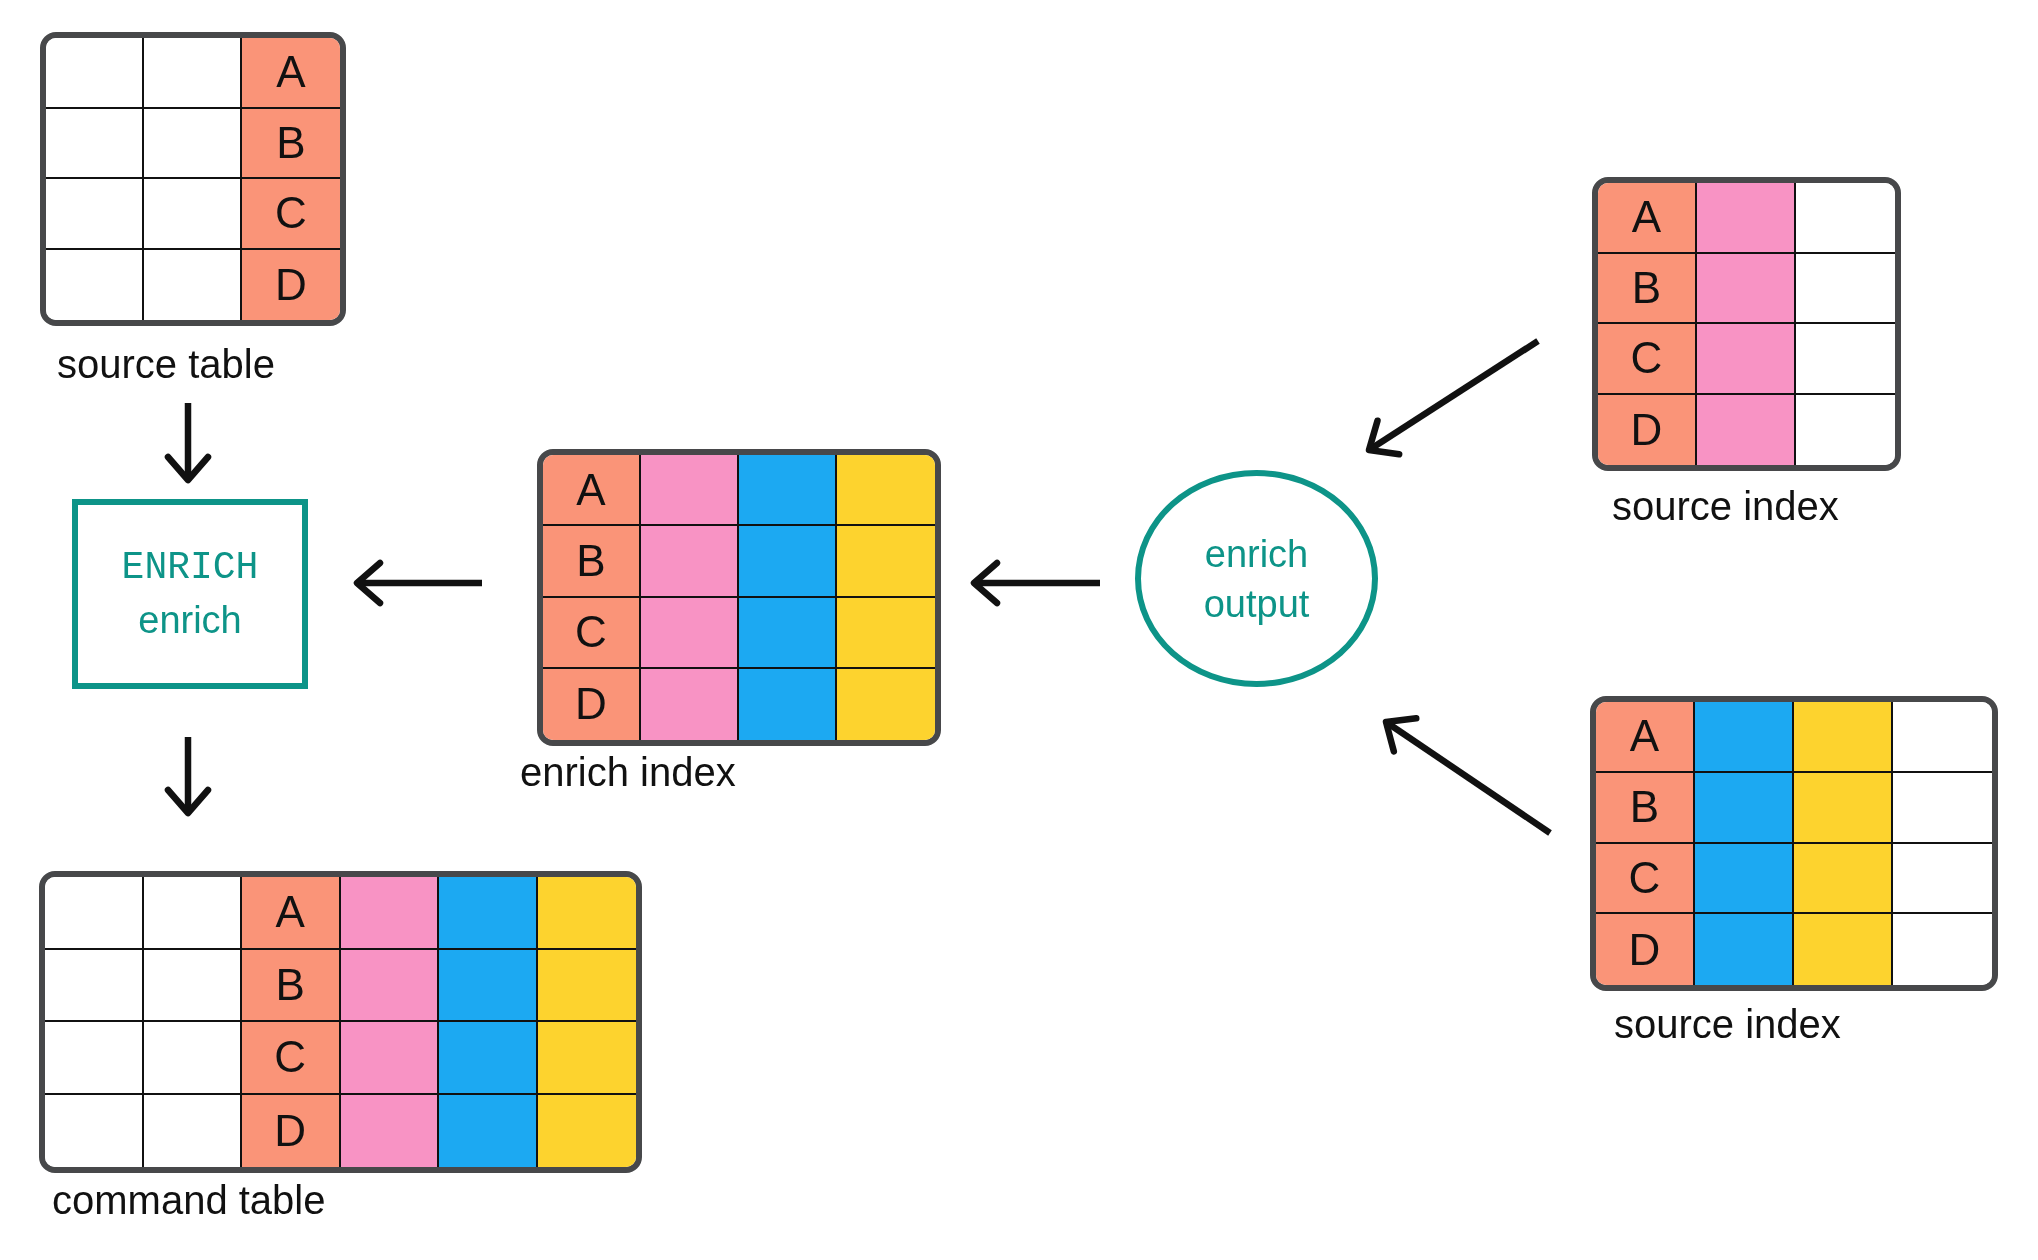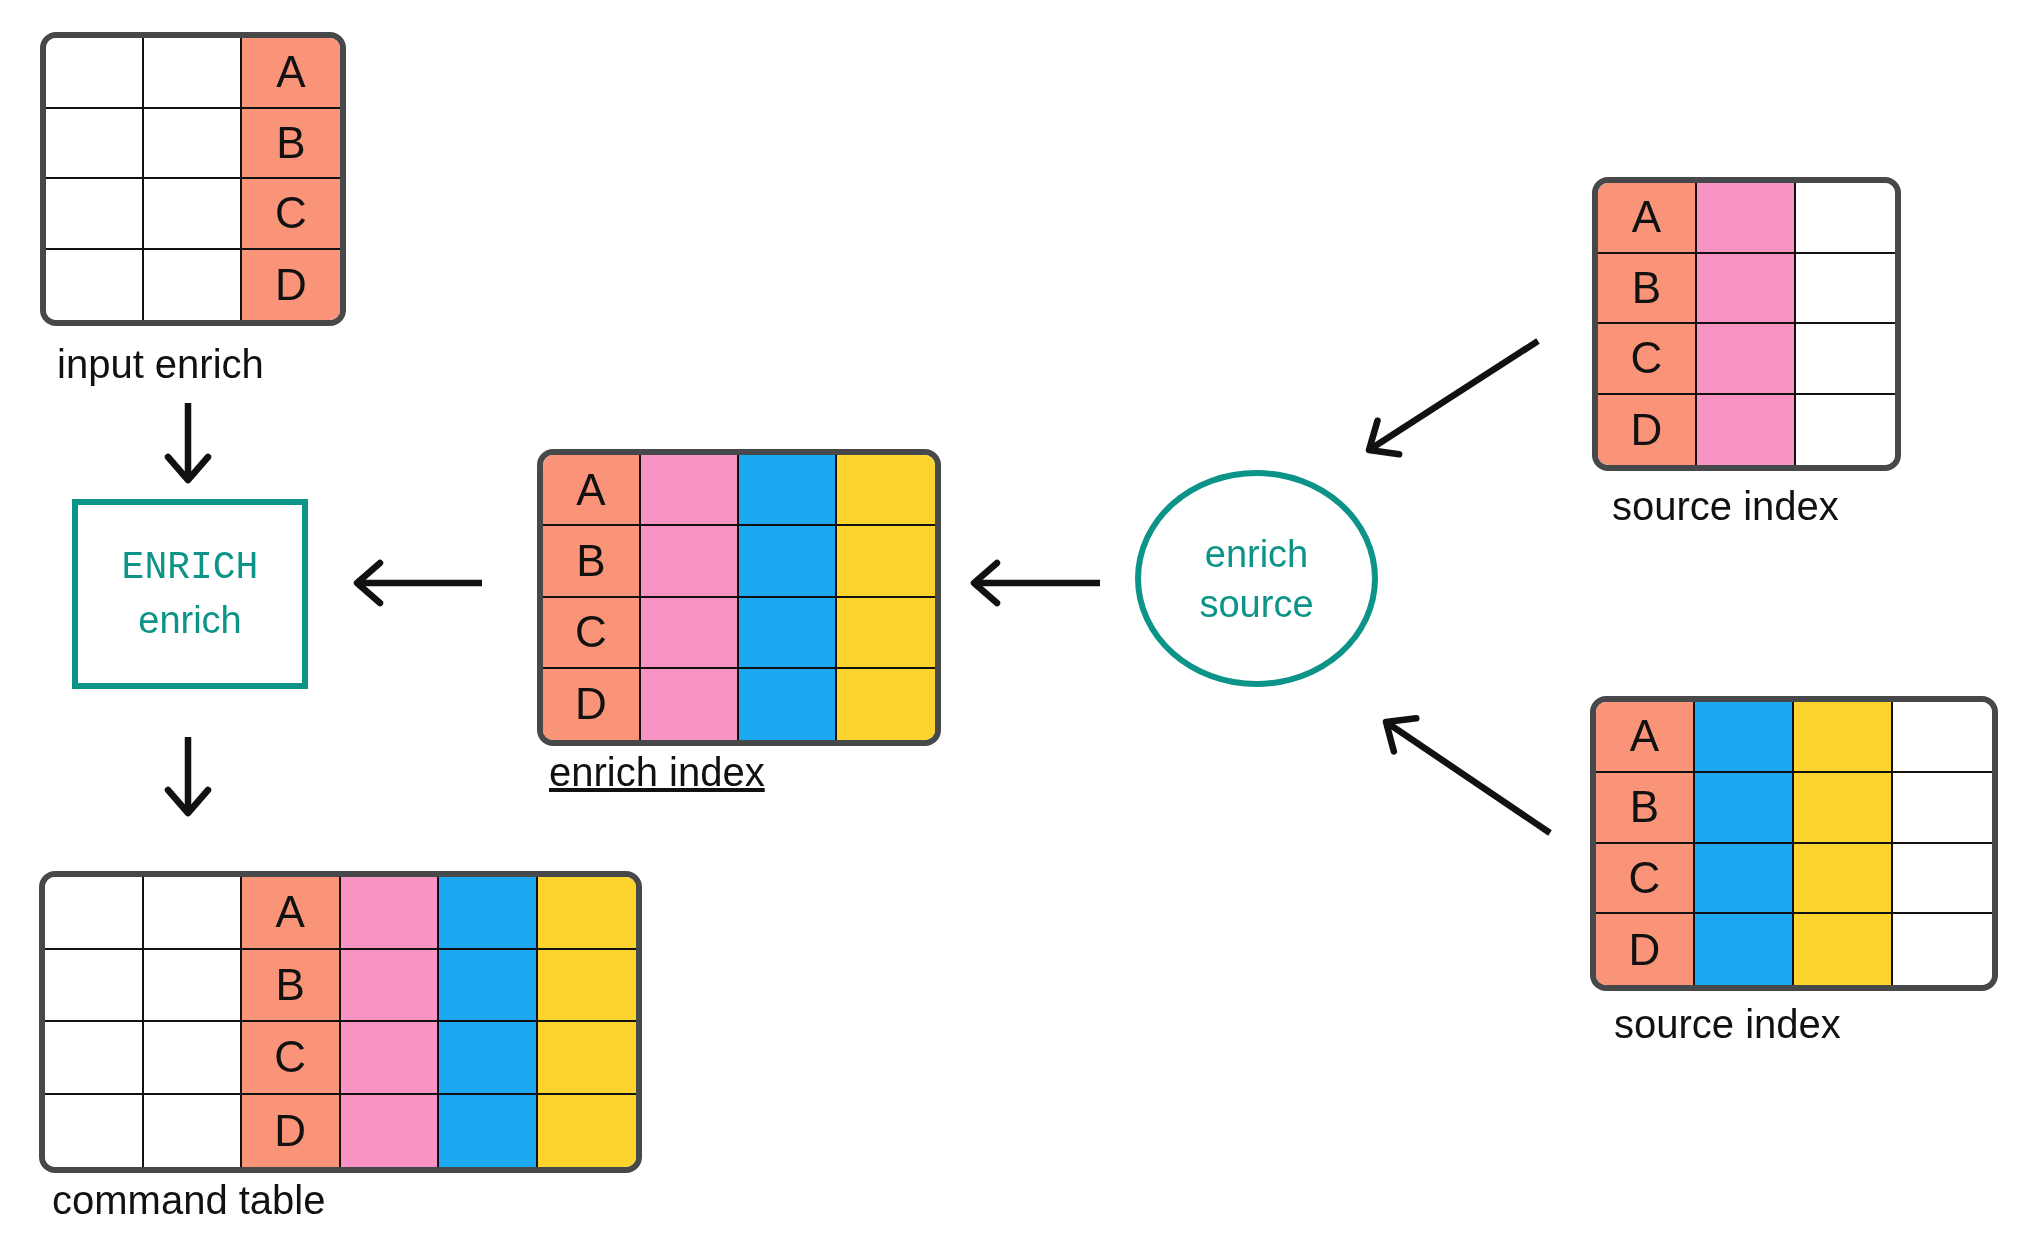--- a/index.html
+++ b/index.html
@@ -36,21 +36,21 @@
   #source-bottom {left:1590px;top:696px;  grid-auto-rows:70.75px;}
   #output-table  {left:39px;  top:871px;  grid-auto-rows:72.5px;}
 
   
   .nodelabel{
     position:absolute;
     font-size:40px;line-height:48px;color:#111111;
     white-space:nowrap;
   }
   #input-label        {left:57px;  top:340px;}
-  #enrich-index-label {left:549px; top:748px;text-decoration:underline;}
+  #enrich-index-label {left:520px; top:748px;}
   #output-label       {left:52px;  top:1176px;}
   #source-top-label   {left:1612px;top:482px;}
   #source-bottom-label{left:1614px;top:1000px;}
 
   
   .command-box{
     position:absolute;left:72px;top:499px;
     width:224px;height:178px;
     border:6px solid #0d9488;background:#ffffff;
     display:flex;flex-direction:column;align-items:center;justify-content:center;
@@ -90,21 +90,21 @@
       <div class="cell" style="background: rgb(255, 255, 255);"></div>
       <div class="cell" style="background: rgb(255, 255, 255);"></div>
       <div class="cell col-last" style="background: rgb(250, 148, 120);">B</div>
       <div class="cell" style="background: rgb(255, 255, 255);"></div>
       <div class="cell" style="background: rgb(255, 255, 255);"></div>
       <div class="cell col-last" style="background: rgb(250, 148, 120);">C</div>
       <div class="cell row-last" style="background: rgb(255, 255, 255);"></div>
       <div class="cell row-last" style="background: rgb(255, 255, 255);"></div>
       <div class="cell col-last row-last" style="background: rgb(250, 148, 120);">D</div>
     </div>
-  <div id="input-label" class="nodelabel">input enrich</div>
+  <div id="input-label" class="nodelabel">source table</div>
 
   <div class="command-box">
     <div class="command-line1">ENRICH</div>
     <div class="command-line2">enrich</div>
   </div>
 
   <div id="output-table" class="dtable" style="grid-template-columns: repeat(6, 98.5px);">
       <div class="cell" style="background: rgb(255, 255, 255);"></div>
       <div class="cell" style="background: rgb(255, 255, 255);"></div>
       <div class="cell" style="background: rgb(250, 148, 120);">A</div>
@@ -147,21 +147,21 @@
       <div class="cell col-last" style="background: rgb(253, 211, 46);"></div>
       <div class="cell row-last" style="background: rgb(250, 148, 120);">D</div>
       <div class="cell row-last" style="background: rgb(248, 147, 196);"></div>
       <div class="cell row-last" style="background: rgb(28, 169, 242);"></div>
       <div class="cell col-last row-last" style="background: rgb(253, 211, 46);"></div>
     </div>
   <div id="enrich-index-label" class="nodelabel">enrich index</div>
 
   <div class="policy-circle">
     <div class="policy-line">enrich</div>
-    <div class="policy-line">source</div>
+    <div class="policy-line">output</div>
   </div>
 
   <div id="source-top" class="dtable" style="grid-template-columns: repeat(3, 99px);">
       <div class="cell" style="background: rgb(250, 148, 120);">A</div>
       <div class="cell" style="background: rgb(248, 147, 196);"></div>
       <div class="cell col-last" style="background: rgb(255, 255, 255);"></div>
       <div class="cell" style="background: rgb(250, 148, 120);">B</div>
       <div class="cell" style="background: rgb(248, 147, 196);"></div>
       <div class="cell col-last" style="background: rgb(255, 255, 255);"></div>
       <div class="cell" style="background: rgb(250, 148, 120);">C</div>

